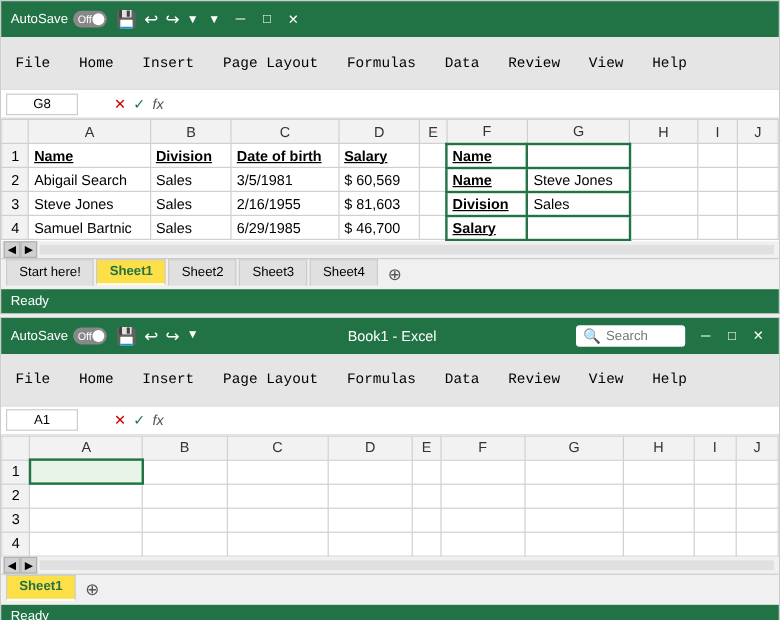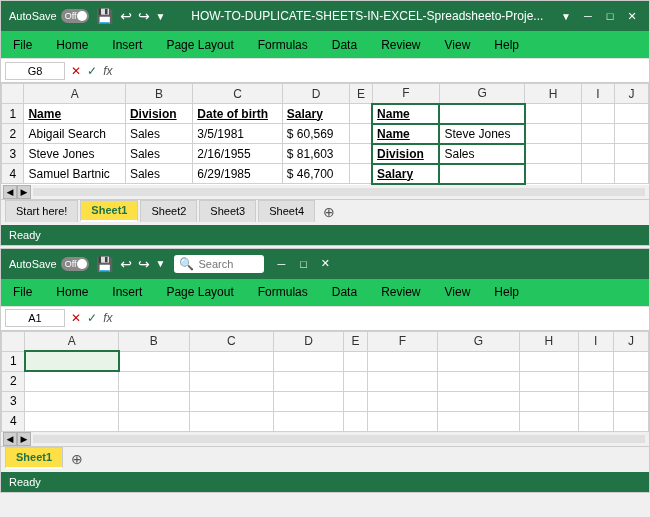--- a/index.html
+++ b/index.html
@@ -69,40 +69,42 @@
       width: 18px; height: 18px;
       display: flex; align-items: center; justify-content: center;
       font-size: 11px; cursor: pointer; color: #fff;
     }
 
     
     .menu-bar {
       display: flex;
       align-items: center;
       padding: 2px 8px;
-      background: #22c55e;
+      background: #e5e5e5;
       border-bottom: 1px solid #e0e0e0;
       gap: 16px;
-      height: 28px;
+      height: 44px;
+      font-family: Liberation Mono, monospace;
     }
     .menu-item {
       font-size: 12px;
       cursor: pointer;
       padding: 2px 4px;
       color: #000;
     }
 
     
     .formula-bar {
       display: flex;
       align-items: center;
       background: #fff;
       border-bottom: 1px solid #ccc;
       height: 24px;
       padding: 0 4px;
+      gap: 24px;
     }
     .cell-ref {
       width: 60px;
       border: 1px solid #ccc;
       height: 18px;
       font-size: 11px;
       padding: 0 4px;
       text-align: center;
     }
     .formula-icons {
@@ -259,21 +261,20 @@
         <span style="font-size:9px;color:#fff;margin-left:2px;">Off</span>
         <div class="knob"></div>
       </div>
     </div>
     <div class="icons">
       <span>💾</span>
       <span>↩</span>
       <span>↪</span>
       <span style="font-size:10px;">▼</span>
     </div>
-    <div class="file-title">HOW-TO-DUPLICATE-SHEETS-IN-EXCEL-Spreadsheeto-Proje...</div>
     <span style="margin-right:8px;font-size:10px;">▼</span>
     <div class="win-controls">
       <div class="win-btn">─</div>
       <div class="win-btn">□</div>
       <div class="win-btn">✕</div>
     </div>
   </div>
 
   <div class="menu-bar">
     <span class="menu-item">File</span>
@@ -404,20 +405,21 @@
         <span style="font-size:9px;color:#fff;margin-left:2px;">Off</span>
         <div class="knob"></div>
       </div>
     </div>
     <div class="icons">
       <span>💾</span>
       <span>↩</span>
       <span>↪</span>
       <span style="font-size:10px;">▼</span>
     </div>
+    <div class="file-title">Book1  -  Excel</div>
     <div style="display:flex;align-items:center;background:#fff;border-radius:3px;padding:2px 6px;gap:4px;margin-right:8px;">
       <span>🔍</span>
       <input type="text" style="border: none; outline: none; font-size: 11px; width: 60px;" placeholder="Search">
     </div>
     <div class="win-controls">
       <div class="win-btn">─</div>
       <div class="win-btn">□</div>
       <div class="win-btn">✕</div>
     </div>
   </div>

